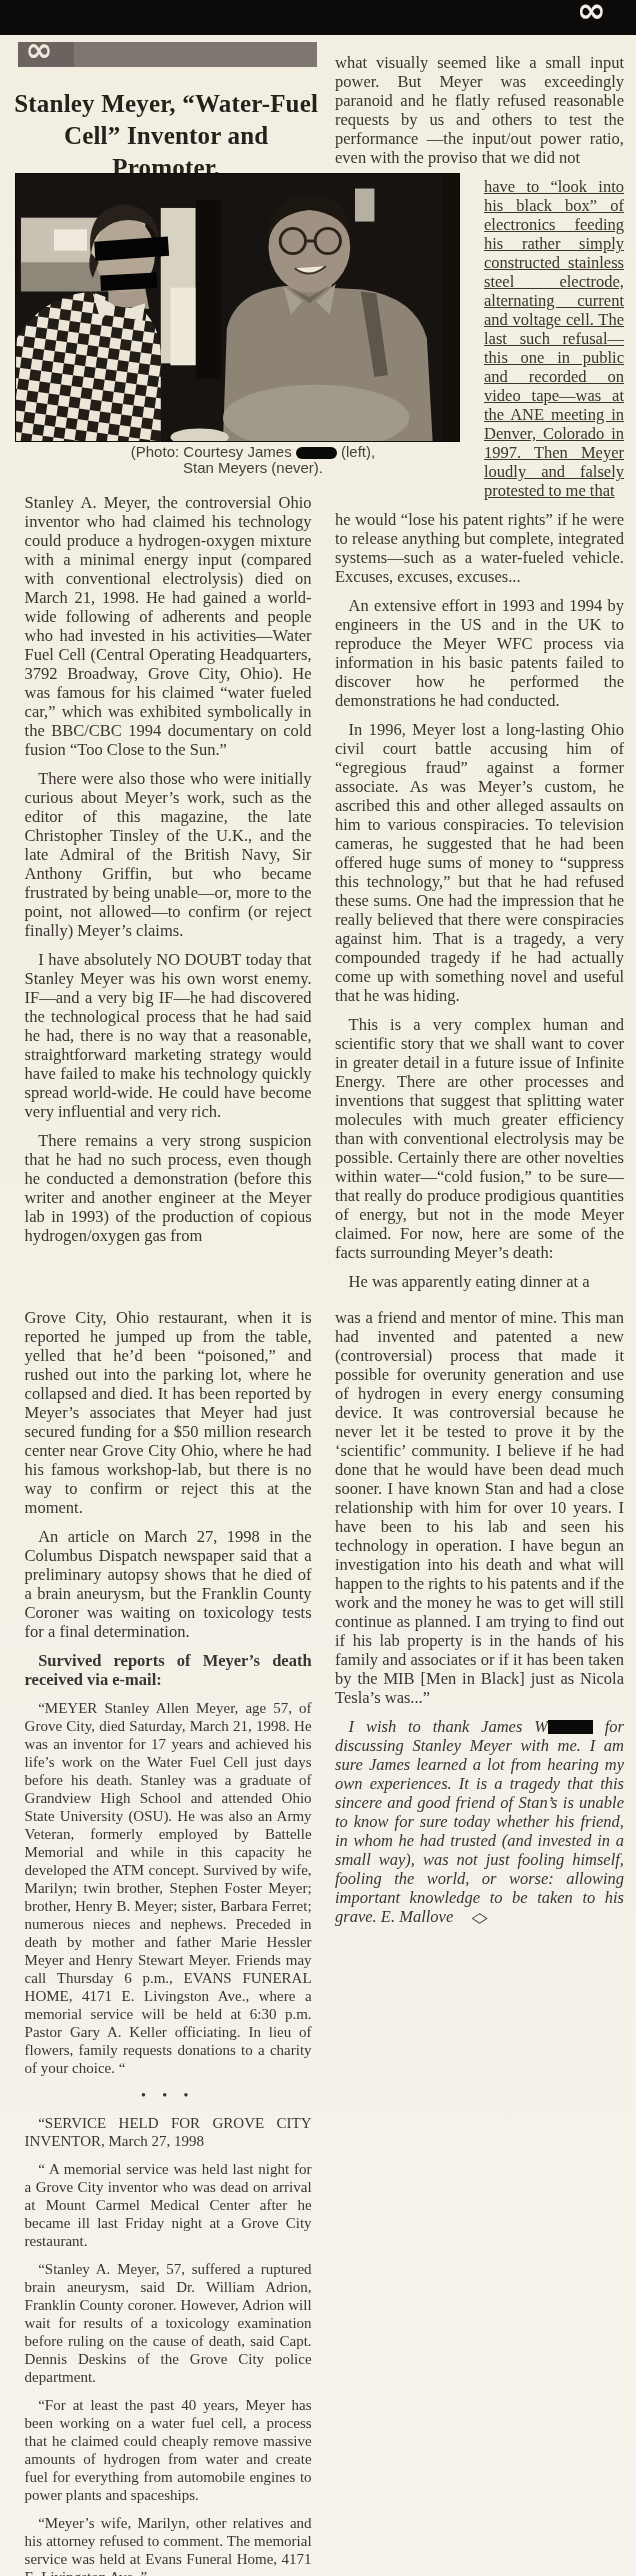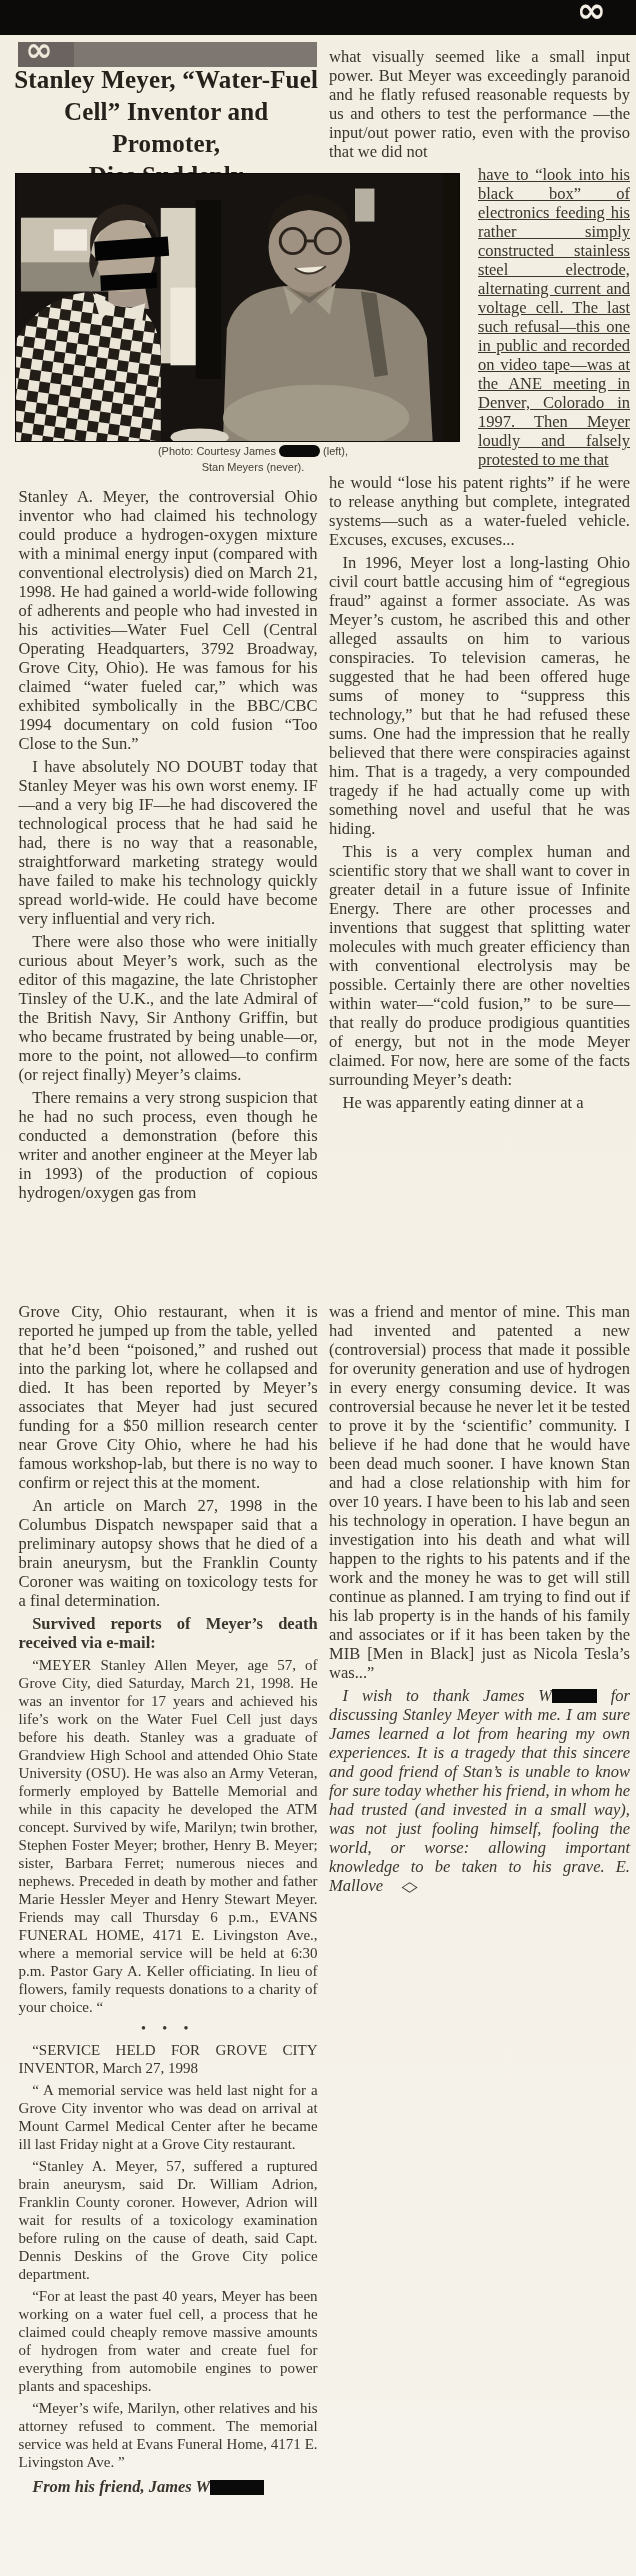--- a/index.html
+++ b/index.html
@@ -8,35 +8,35 @@
     background:linear-gradient(180deg,#f2eee2 0%,#f4f0e6 60%,#f6f3ec 100%);
     font-family:"Liberation Serif", serif;color:#3b352d;
   }
   
   .topbar{position:absolute;left:0;top:0;width:637px;height:35px;background:#0d0b09;}
   .topbar .inf{position:absolute;right:31px;top:-6.8px;color:#f3efe4;font-family:"DejaVu Sans",sans-serif;font-weight:bold;font-size:35px;line-height:35px;}
   .graybar{position:absolute;left:17.5px;top:42px;width:299px;height:25px;background:#7e7671;}
   .graybar .sq{position:absolute;left:0;top:0;width:56px;height:25px;background:#6b6360;}
   .graybar .inf{position:absolute;left:7.8px;top:-8.7px;color:#efe9db;font-family:"DejaVu Sans",sans-serif;font-weight:bold;font-size:33px;line-height:33px;}
   
-  .title{position:absolute;left:9.7px;top:64px;width:313px;text-align:center;
+  .title{position:absolute;left:9.7px;top:88px;width:313px;text-align:center;
     font-weight:bold;font-size:25px;line-height:32px;color:#27211b;letter-spacing:0.2px;}
   
   .photo{position:absolute;left:14.6px;top:173px;width:445px;height:269px;background:#181512;}
   .photo svg{display:block;}
   
   .caption{position:absolute;left:107px;top:444px;width:292px;text-align:center;
-    font-family:"Liberation Sans",sans-serif;font-size:11px;line-height:15.6px;color:#474139;}
+    font-family:"Liberation Sans",sans-serif;font-size:15px;line-height:15.6px;color:#474139;}
   .redact{display:inline-block;background:#0a0a0a;vertical-align:-1.9px;}
   .redact.cap{width:41px;height:11.7px;border-radius:6.8px;}
   .redact.sig{width:54px;height:15.6px;vertical-align:-2.9px;}
   .redact.thx{width:45px;height:13.6px;vertical-align:-1.9px;}
   
   .col{position:absolute;text-align:justify;font-size:16.5px;line-height:19px;}
-  .col p{margin:4px;}
+  .col p{margin:10px;}
   .ind{text-indent:13.6px;}
   .col-lu{left:14.6px;top:483px;width:307px;}
   .col-ru{left:325px;top:43px;width:309px;}
   .col-ll{left:14.6px;top:1298px;width:307px;}
   .col-rl{left:325px;top:1298px;width:309px;}
   .wrapB{margin-left:149px;text-decoration:underline;}
   .small{font-size:15px;line-height:18px;}
   .bold{font-weight:bold;}
   .boldital{font-weight:bold;font-style:italic;margin-top:6.8px !important;}
   .ital{font-style:italic;}
@@ -126,31 +126,32 @@
 
   <div class="caption">
     <div>
       <span>(Photo: Courtesy James </span><span class="redact cap"></span><span> (left),</span>
     </div>
     <div>Stan Meyers (never).</div>
   </div>
 
   <div class="col col-lu">
     <p>Stanley A. Meyer, the controversial Ohio inventor who had claimed his technology could produce a hydrogen-oxygen mixture with a minimal energy input (compared with conventional electrolysis) died on March 21, 1998. He had gained a world-wide following of adherents and people who had invested in his activities—Water Fuel Cell (Central Operating Headquarters, 3792 Broadway, Grove City, Ohio). He was famous for his claimed “water fueled car,” which was exhibited symbolically in the BBC/CBC 1994 documentary on cold fusion “Too Close to the Sun.”</p>
+    <p class="ind">There were also those who were initially curious about Meyer’s  work, such as the editor of this magazine, the late Christopher Tinsley of the U.K., and the late Admiral of the British Navy, Sir Anthony Griffin, but who became frustrated by being unable—or, more to the point, not allowed—to confirm (or reject finally) Meyer’s claims.</p>
     <p class="ind">I have  absolutely  NO DOUBT  today that Stanley Meyer was his own worst enemy.  IF—and a very big IF—he had discovered the technological process that he had said he had, there is no way that  a reasonable, straightforward marketing strategy would have failed to make his technology quickly spread world-wide. He could have become very influential and very rich.</p>
-    <p class="ind">There were also those who were initially curious about Meyer’s  work, such as the editor of this magazine, the late Christopher Tinsley of the U.K., and the late Admiral of the British Navy, Sir Anthony Griffin, but who became frustrated by being unable—or, more to the point, not allowed—to confirm (or reject finally) Meyer’s claims.</p>
     <p class="ind">There remains a very strong suspicion that he had no such process, even though he conducted a demonstration (before this writer and another engineer at the Meyer lab in 1993) of the production of copious hydrogen/oxygen gas from</p>
   </div>
 
   <div class="col col-ru">
     <p>what visually seemed like a small input power. But Meyer was exceedingly paranoid and he flatly refused reasonable requests by us and others to test the performance —the input/out power ratio, even with the proviso that we did not</p>
     <div class="wrapB">
       <p>have to “look into his black box” of electronics feeding his rather simply constructed stainless steel electrode, alternating current and voltage cell. The last such refusal—this one in public and recorded on video tape—was at the ANE meeting in Denver, Colorado in 1997. Then Meyer loudly and falsely protested to me that</p>
     </div>
     <p>he would “lose his patent rights” if he were to release anything but complete, integrated systems—such as a water-fueled vehicle. Excuses, excuses, excuses...</p>
+    <p class="ind">An extensive effort in 1993 and 1994 by engineers in the US and in the UK to reproduce the Meyer WFC process via information in his basic patents failed to discover how he performed the demonstrations he had conducted.</p>
     <p class="ind">In 1996, Meyer lost a long-lasting Ohio civil court battle  accusing him of “egregious fraud” against a former associate. As was Meyer’s custom, he ascribed this and other  alleged assaults on him to various conspiracies. To television cameras, he suggested that he had been offered huge sums of money to “suppress this technology,” but that he had refused these sums. One had the impression that he really believed that there were conspiracies against him. That is a tragedy, a very compounded tragedy if he had actually come up with something novel and useful that he was hiding.</p>
     <p class="ind">This is a very complex human and scientific story that we shall want to cover in greater detail in a future issue of Infinite Energy. There are other processes and inventions that suggest that splitting water molecules with much greater efficiency than  with conventional electrolysis may be possible.  Certainly there are other novelties within water—“cold fusion,” to be sure—that really do produce prodigious quantities of energy, but not in the mode Meyer claimed. For now, here are some of the facts surrounding Meyer’s death:</p>
     <p class="ind">He was apparently eating dinner at a</p>
   </div>
 
   <div class="col col-ll">
     <p>Grove City, Ohio restaurant, when  it is reported he jumped up from the table, yelled that he’d been “poisoned,” and rushed out into the parking lot, where he collapsed and died. It has been reported by Meyer’s associates that Meyer had just secured funding for a $50 million research center near Grove City Ohio, where he had his famous workshop-lab, but there is no way to confirm or reject this at the moment.</p>
     <p class="ind">An article on March 27, 1998 in the Columbus Dispatch newspaper said that a preliminary autopsy shows that he died of a brain aneurysm, but the Franklin County Coroner was waiting on toxicology tests for a final determination.</p>
     <p class="bold ind">Survived reports of Meyer’s death received via e-mail:</p>
     <p class="small ind">“MEYER Stanley Allen Meyer, age 57, of Grove City, died Saturday, March 21, 1998. He was an inventor for 17 years and achieved his life’s work on the Water Fuel Cell just days before his death. Stanley was a graduate of Grandview High School and attended Ohio State University (OSU). He was also an Army Veteran, formerly employed by Battelle Memorial and while in this capacity he developed the ATM concept. Survived by wife, Marilyn; twin brother, Stephen Foster Meyer; brother, Henry B. Meyer; sister, Barbara Ferret; numerous nieces and nephews. Preceded in death by mother and father Marie Hessler Meyer and Henry Stewart Meyer. Friends may call Thursday 6 p.m., EVANS FUNERAL HOME, 4171 E. Livingston Ave., where a memorial service will be held at 6:30 p.m. Pastor Gary A. Keller officiating. In lieu of flowers, family requests donations to a charity of your choice. “</p>

